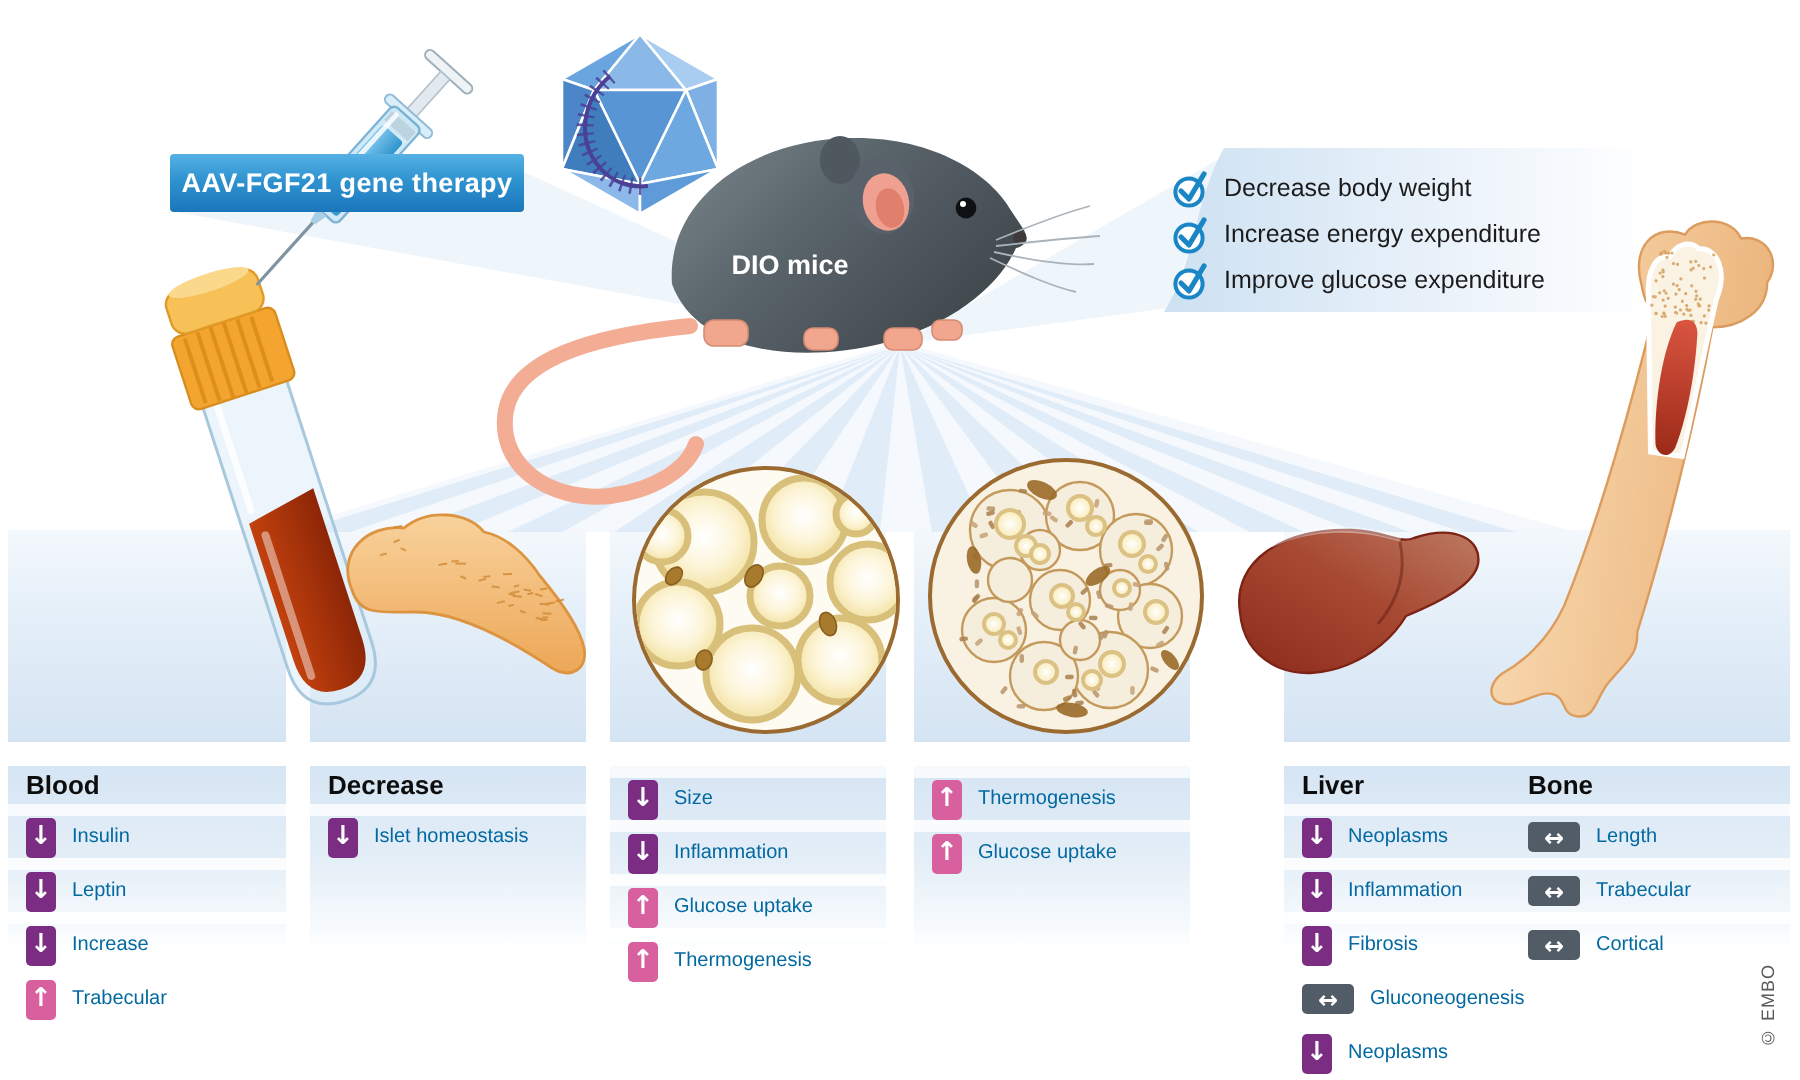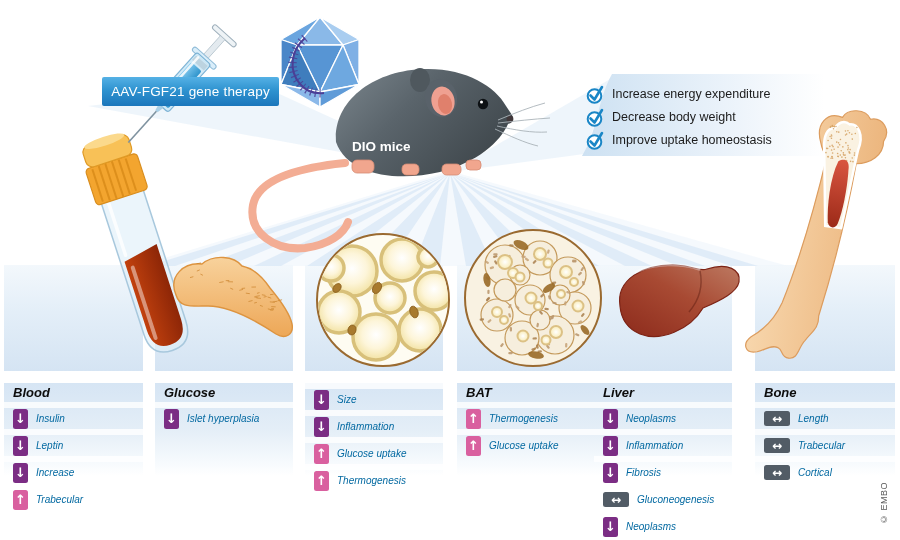--- a/index.html
+++ b/index.html
@@ -2,42 +2,42 @@
 <html><head>
 <meta charset="utf-8">
 <style>
   * { margin:0; padding:0; box-sizing:border-box; }
   html,body { background:#fff; }
   #stage {
     position:relative; width:900px; height:540px; background:#fff; overflow:hidden;
     font-family:"Liberation Sans", sans-serif;
   }
   #art { position:absolute; left:0; top:0; z-index:2; pointer-events:none; }
-  #columns { position:absolute; left:0; top:0; width:716px; height:540px; z-index:1;font-style:italic; }
+  #columns { position:absolute; left:0; top:0; width:716px; height:540px; z-index:1; }
   .column { position:absolute; top:265px; height:275px; }
   .strip { position:absolute; left:0; top:0; width:100%; height:106px;
            background:linear-gradient(180deg,#f3f8fc 0%,#e3eef8 45%,#d5e4f3 100%); }
   .panel { position:absolute; left:0; top:118px; width:100%; }
   .panel-bg { position:absolute; left:0; top:0; width:100%; height:93px;
               background:linear-gradient(180deg,#d6e5f4 0%,#e4eef7 50%,#f6fafd 85%,#ffffff 100%); }
   .panel-title { position:relative; height:19px; line-height:19px; padding-left:9px;
                  font-size:13px; font-weight:bold; color:#0d0d0d; }
   .rowgap { position:relative; height:6px; background:rgba(255,255,255,0.8); }
   .item-row { position:relative; height:21px; display:flex; align-items:center; padding-left:9px; }
   .chip { display:flex; align-items:center; justify-content:center; color:#fff;
           border-radius:2.5px; font-family:"DejaVu Sans", sans-serif; font-weight:bold;
           margin-right:8px; flex:0 0 auto; }
   .chip.decrease, .chip.increase { width:15px; height:20px; font-size:13px; }
   .chip.unchanged { width:26px; height:15px; font-size:12px; }
   .item-label { font-size:10px; color:#0369a1; white-space:nowrap; }
-  #therapy-label { position:absolute; left:102px; top:77px; width:177px; height:29px; z-index:3;
+  #therapy-label { position:absolute; left:85px; top:77px; width:177px; height:29px; z-index:3;
     background:linear-gradient(180deg,#55b1e5 0%,#2f93d0 45%,#1b76bb 100%);
     border-radius:2px; display:flex; align-items:center; justify-content:center;
-    color:#fff; font-size:13.5px; font-weight:normal; letter-spacing:.2px; }
-  #dio-label { position:absolute; left:352px; top:139px; width:86px; z-index:3; 
+    color:#fff; font-size:13.5px; font-weight:bold; letter-spacing:.2px; }
+  #dio-label { position:absolute; left:352px; top:125px; width:86px; z-index:3; text-align:center;
     color:#fff; font-size:13.5px; font-weight:bold; }
   #benefits { position:absolute; left:586px; top:82px; z-index:3; }
   .benefit-row { display:flex; align-items:center; height:23px; }
   .benefit-row svg { margin-right:8px; flex:0 0 auto; }
   .benefit-text { font-size:12.5px; color:#1b1b1b; }
   #credit { position:absolute; left:879px; top:474px; height:50px; width:14px; z-index:3;
     writing-mode:vertical-rl; transform:rotate(180deg); font-size:9px; color:#5a5a5a;
     letter-spacing:.5px; text-align:left; }
 </style>
 </head>
@@ -70,25 +70,25 @@
           <div class="item-row">
             <span class="chip increase" style="background: rgb(217, 96, 159);">↑</span>
             <span class="item-label">Trabecular</span>
           </div>
         </div>
       </div>
       <div class="column" style="left: 155px; width: 138px;">
         <div class="strip"></div>
         <div class="panel">
           <div class="panel-bg"></div>
-          <div class="panel-title">Glucose</div>
-          <div class="rowgap"></div>
-          <div class="item-row">
-            <span class="chip decrease" style="background: rgb(123, 45, 132);">↓</span>
-            <span class="item-label">Islet hyperplasia</span>
+          <div class="panel-title">Decrease</div>
+          <div class="rowgap"></div>
+          <div class="item-row">
+            <span class="chip decrease" style="background: rgb(123, 45, 132);">↓</span>
+            <span class="item-label">Islet homeostasis</span>
           </div>
         </div>
       </div>
       <div class="column" style="left: 305px; width: 138px;">
         <div class="strip"></div>
         <div class="panel">
           <div class="panel-bg"></div>
           <div class="rowgap"></div>
           <div class="item-row">
             <span class="chip decrease" style="background: rgb(123, 45, 132);">↓</span>
@@ -108,34 +108,33 @@
           <div class="item-row">
             <span class="chip increase" style="background: rgb(217, 96, 159);">↑</span>
             <span class="item-label">Thermogenesis</span>
           </div>
         </div>
       </div>
       <div class="column" style="left: 457px; width: 138px;">
         <div class="strip"></div>
         <div class="panel">
           <div class="panel-bg"></div>
-          <div class="panel-title">BAT</div>
           <div class="rowgap"></div>
           <div class="item-row">
             <span class="chip increase" style="background: rgb(217, 96, 159);">↑</span>
             <span class="item-label">Thermogenesis</span>
           </div>
           <div class="rowgap"></div>
           <div class="item-row">
             <span class="chip increase" style="background: rgb(217, 96, 159);">↑</span>
             <span class="item-label">Glucose uptake</span>
           </div>
         </div>
       </div>
-      <div class="column" style="left: 594px; width: 138px;">
+      <div class="column" style="left: 642px; width: 138px;">
         <div class="strip"></div>
         <div class="panel">
           <div class="panel-bg"></div>
           <div class="panel-title">Liver</div>
           <div class="rowgap"></div>
           <div class="item-row">
             <span class="chip decrease" style="background: rgb(123, 45, 132);">↓</span>
             <span class="item-label">Neoplasms</span>
           </div>
           <div class="rowgap"></div>
@@ -591,32 +590,32 @@
   <div id="therapy-label">AAV-FGF21 gene therapy</div>
 
   <div id="dio-label">DIO mice</div>
 
   <div id="benefits">
     <div class="benefit-row">
       <svg width="18" height="20" viewBox="0 0 18 20">
         <circle cx="8.5" cy="12" r="6.8" fill="#fff" stroke="#1a86c6" stroke-width="2"></circle>
         <path d="M 4.5,11.5 L 8.5,15.5 L 16,3" fill="none" stroke="#1a86c6" stroke-width="2.6" stroke-linecap="round" stroke-linejoin="round"></path>
       </svg>
+      <span class="benefit-text">Decrease body weight</span>
+    </div>
+    <div class="benefit-row">
+      <svg width="18" height="20" viewBox="0 0 18 20">
+        <circle cx="8.5" cy="12" r="6.8" fill="#fff" stroke="#1a86c6" stroke-width="2"></circle>
+        <path d="M 4.5,11.5 L 8.5,15.5 L 16,3" fill="none" stroke="#1a86c6" stroke-width="2.6" stroke-linecap="round" stroke-linejoin="round"></path>
+      </svg>
       <span class="benefit-text">Increase energy expenditure</span>
     </div>
     <div class="benefit-row">
       <svg width="18" height="20" viewBox="0 0 18 20">
         <circle cx="8.5" cy="12" r="6.8" fill="#fff" stroke="#1a86c6" stroke-width="2"></circle>
         <path d="M 4.5,11.5 L 8.5,15.5 L 16,3" fill="none" stroke="#1a86c6" stroke-width="2.6" stroke-linecap="round" stroke-linejoin="round"></path>
       </svg>
-      <span class="benefit-text">Decrease body weight</span>
-    </div>
-    <div class="benefit-row">
-      <svg width="18" height="20" viewBox="0 0 18 20">
-        <circle cx="8.5" cy="12" r="6.8" fill="#fff" stroke="#1a86c6" stroke-width="2"></circle>
-        <path d="M 4.5,11.5 L 8.5,15.5 L 16,3" fill="none" stroke="#1a86c6" stroke-width="2.6" stroke-linecap="round" stroke-linejoin="round"></path>
-      </svg>
-      <span class="benefit-text">Improve uptake homeostasis</span>
+      <span class="benefit-text">Improve glucose expenditure</span>
     </div>
   </div>
 
   <div id="credit">© EMBO</div>
 </div>
 
 </body></html>

